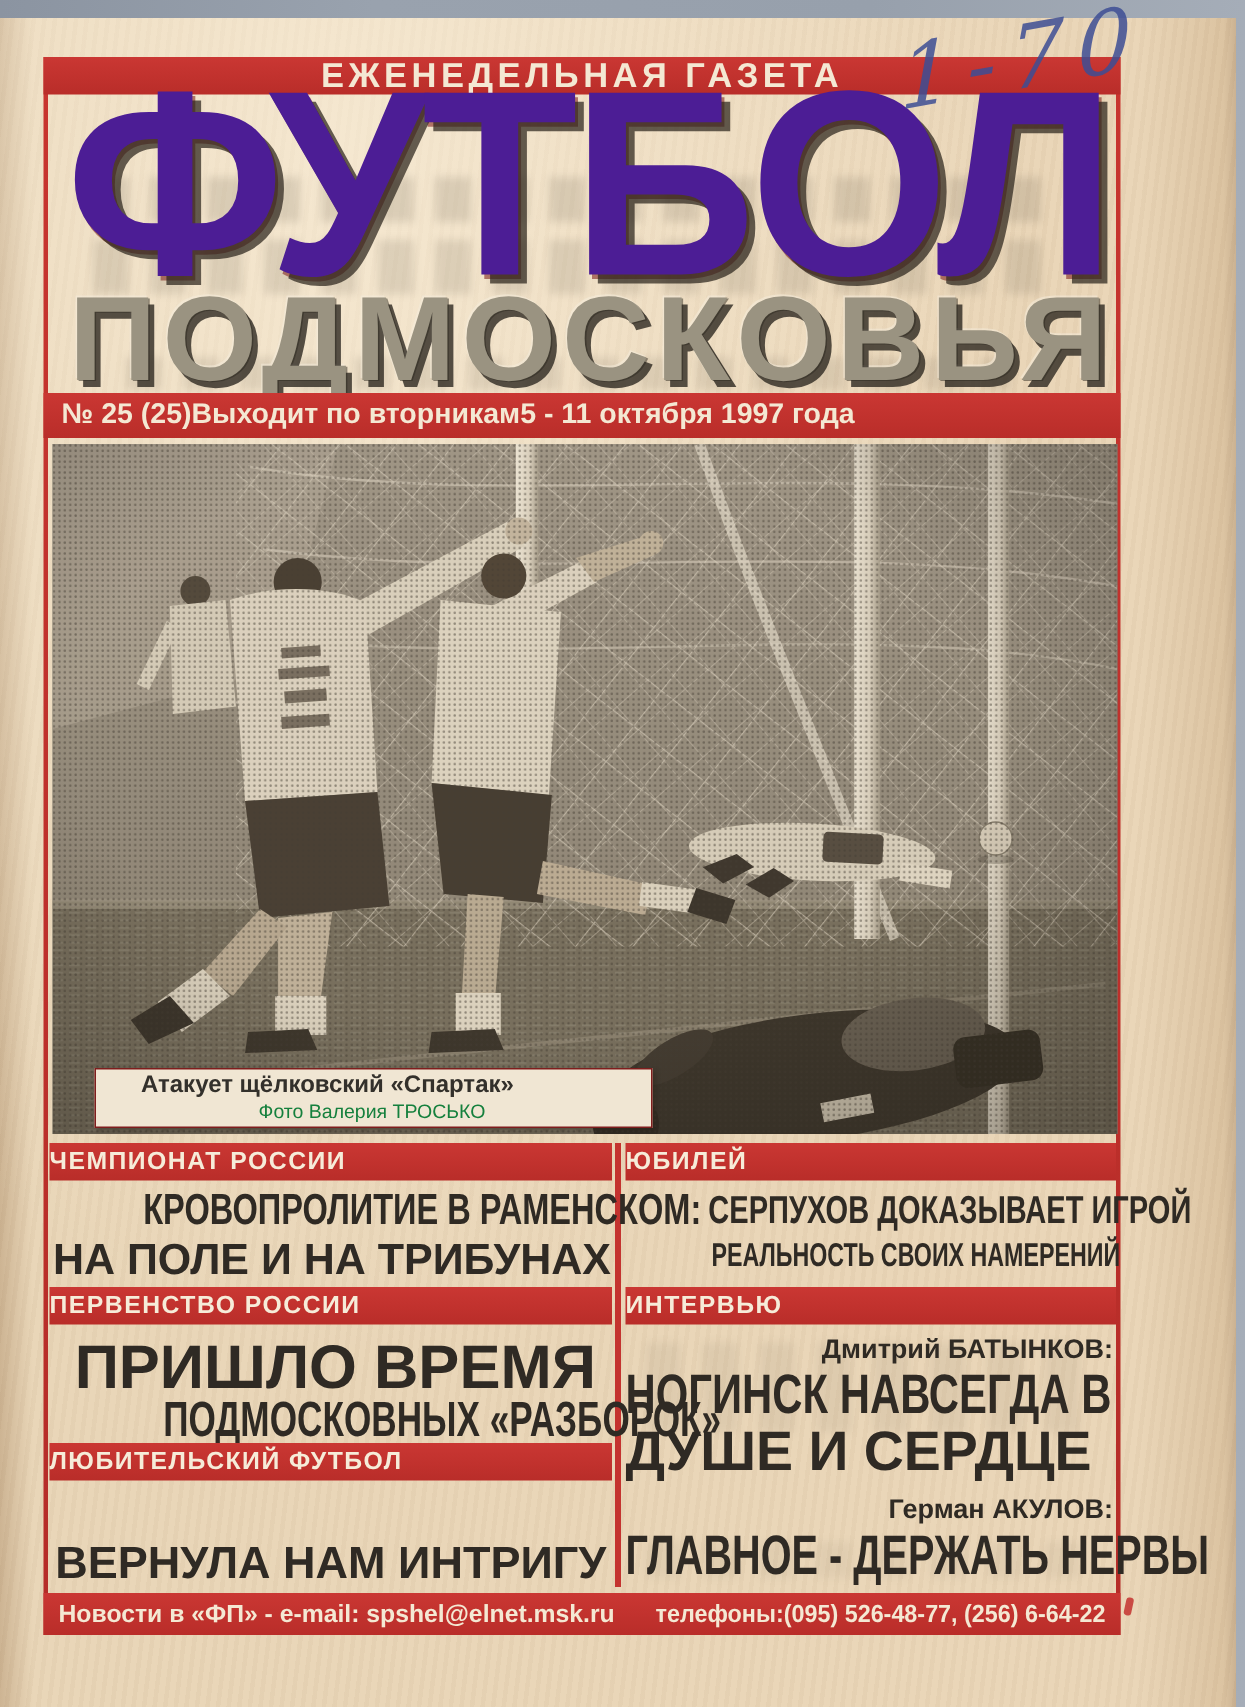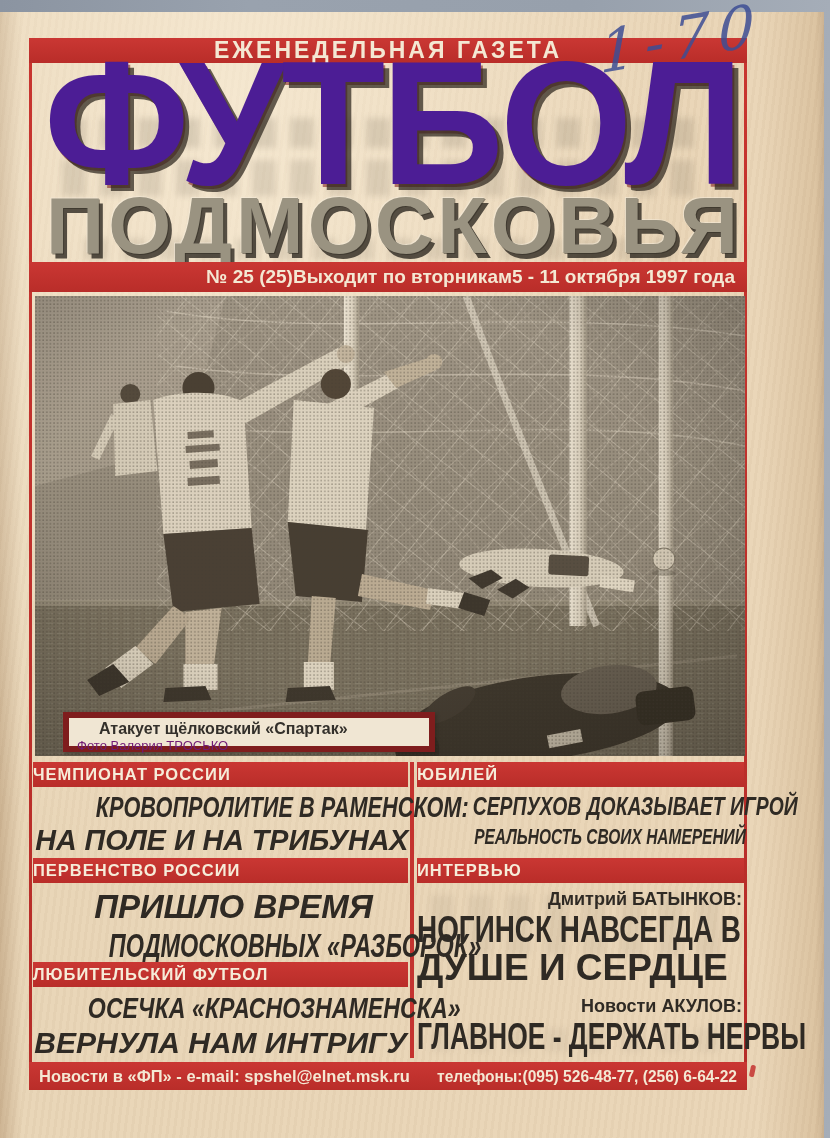--- a/index.html
+++ b/index.html
@@ -33,39 +33,39 @@
     text-shadow:4px 5px 0 rgba(45,40,32,.8),-1px -1px 0 rgba(246,238,222,.5),1px 1px 0 rgba(60,54,44,.55);}
   .subtitle span{display:inline-block;white-space:nowrap;letter-spacing:4px;transform-origin:left center;}
   .handwrite{left:598px;top:0;width:220px;height:90px;z-index:6;
     font-family:"DejaVu Serif",serif;font-style:italic;font-size:58px;font-weight:normal;
     color:rgba(61,78,148,.85);transform:rotate(-10deg) skewX(-10deg);letter-spacing:9px;}
   .ghost{position:absolute;z-index:1;pointer-events:none;filter:blur(3px);
     background:repeating-linear-gradient(90deg,rgba(112,102,86,.38) 0 24px,rgba(112,102,86,0) 24px 38px);}
   
   .issue-bar{left:29px;top:262px;width:718px;height:30px;z-index:4;
     background:linear-gradient(180deg,#ca3733,#b92d29);
-    display:flex;align-items:center;justify-content:flex-end;padding:0 12px;box-sizing:border-box;
+    display:flex;align-items:center;justify-content:flex-start;padding:0 12px;box-sizing:border-box;
     color:#f4e8d3;font-weight:bold;font-size:19px;}
   .issue-bar span{display:inline-block;white-space:nowrap;}
   
   .photo{left:35px;top:296px;width:710px;height:460px;background:#7d776b;overflow:hidden;}
   .photo svg{display:block;width:100%;height:100%;}
   .caption-box{left:28px;top:416px;width:372px;height:40px;background:#f0e6d3;
-    border:6px solid #7f1d1d;box-shadow:2px 2px 3px rgba(40,32,22,.35);
+    border:1px solid #7f1d1d;box-shadow:2px 2px 3px rgba(40,32,22,.35);
     box-sizing:border-box;padding:2px 10px 2px 8px;z-index:2;}
   .caption-box .l1{font-weight:bold;font-size:16px;color:#33302b;padding-left:22px;white-space:nowrap;}
   .caption-box .l1 span,.caption-box .l2 span{display:inline-block;white-space:nowrap;}
-  .caption-box .l2{font-size:13px;color:#701a75;text-align:left;white-space:nowrap;}
+  .caption-box .l2{font-size:13px;color:#15803d;text-align:center;white-space:nowrap;}
   
   .rubric{height:25px;background:linear-gradient(180deg,#ca3733,#b92d29);
     display:flex;align-items:center;justify-content:flex-start;z-index:2;}
   .rubric span{display:inline-block;white-space:nowrap;color:#f6ecd9;font-weight:bold;
     font-size:16.5px;letter-spacing:1px;}
   .hl{color:#2f2a24;font-weight:bold;white-space:nowrap;z-index:2;}
-  .hl.center{text-align:center;font-style:italic;}
+  .hl.center{text-align:center;}
   .hl span{display:inline-block;white-space:nowrap;transform-origin:center center;}
   .hl.left span,.og-l{transform-origin:left center !important;}
   .og-r{transform-origin:right center !important;}
   .speaker{color:#2f2a24;font-weight:bold;font-size:18px;text-align:right;white-space:nowrap;z-index:2;}
   .speaker span{display:inline-block;white-space:nowrap;transform-origin:right center;}
   .divider{left:410px;top:762px;width:4px;height:296px;background:#c4332f;}
   
   .footer-bar{left:29px;top:1062px;width:718px;height:28px;
     background:linear-gradient(180deg,#ca3733,#b92d29);
     display:flex;align-items:center;justify-content:space-between;padding:0 10px;box-sizing:border-box;
@@ -250,33 +250,30 @@
   <div class="abs hl center" style="left:33px;top:791px;width:375px;font-size:29px">
     <span style="transform: scaleX(0.748514);">КРОВОПРОЛИТИЕ В РАМЕНСКОМ:</span>
   </div>
   <div class="abs hl center" style="left:33px;top:824px;width:375px;font-size:29px">
     <span style="transform: scaleX(0.988007);">НА ПОЛЕ И НА ТРИБУНАХ</span>
   </div>
 
   <div class="abs rubric" style="left:33px;top:858px;width:375px">
     <span>ПЕРВЕНСТВО РОССИИ</span>
   </div>
-  <div class="abs hl center" style="left:46px;top:888px;width:375px;font-size:33px">
+  <div class="abs hl center" style="left:36px;top:888px;width:375px;font-size:41px">
     <span>ПРИШЛО ВРЕМЯ</span>
   </div>
   <div class="abs hl center" style="left:33px;top:927px;width:375px;font-size:33px">
     <span style="transform: scaleX(0.710581);">ПОДМОСКОВНЫХ «РАЗБОРОК»</span>
   </div>
 
   <div class="abs rubric" style="left:33px;top:962px;width:375px">
     <span>ЛЮБИТЕЛЬСКИЙ ФУТБОЛ</span>
   </div>
-  <div class="abs hl center" style="left:33px;top:991px;width:375px;font-size:30px">
-    <span style="transform: scaleX(0.772636);">ОСЕЧКА «КРАСНОЗНАМЕНСКА»</span>
-  </div>
   <div class="abs hl center" style="left:33px;top:1026px;width:375px;font-size:30px">
     <span>ВЕРНУЛА НАМ ИНТРИГУ</span>
   </div>
 
   <div class="abs divider"></div>
 
   <div class="abs rubric" style="left:417px;top:762px;width:327px">
     <span>ЮБИЛЕЙ</span>
   </div>
   <div class="abs hl center" style="left:417px;top:791px;width:327px;font-size:26px">
@@ -292,21 +289,21 @@
   <div class="abs speaker" style="left:417px;top:889px;width:325px">
     <span>Дмитрий БАТЫНКОВ:</span>
   </div>
   <div class="abs hl left" style="left:417px;top:909px;width:327px;font-size:37px">
     <span style="transform: scaleX(0.754091);">НОГИНСК НАВСЕГДА В</span>
   </div>
   <div class="abs hl left" style="left:417px;top:947px;width:327px;font-size:37px">
     <span>ДУШЕ И СЕРДЦЕ</span>
   </div>
   <div class="abs speaker" style="left:417px;top:996px;width:325px">
-    <span>Новости АКУЛОВ:</span>
+    <span>Герман АКУЛОВ:</span>
   </div>
   <div class="abs hl left" style="left:417px;top:1016px;width:327px;font-size:37px">
     <span style="transform: scaleX(0.714496);">ГЛАВНОЕ - ДЕРЖАТЬ НЕРВЫ</span>
   </div>
 
   <div class="abs footer-bar">
     <span class="og-l">Новости в «ФП» - e-mail: spshel@elnet.msk.ru</span>
     <span class="og-r" style="transform: scaleX(0.943304);">телефоны:(095) 526-48-77, (256) 6-64-22</span>
   </div>
   <div class="abs ink-mark"></div>

